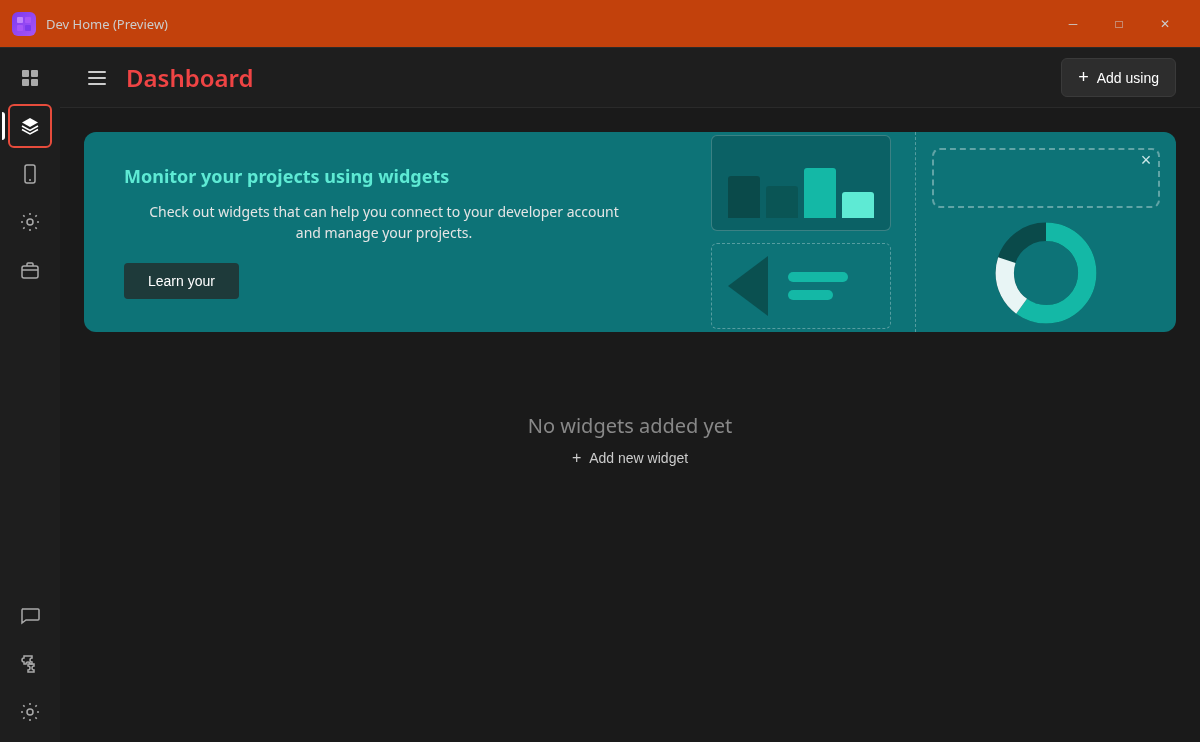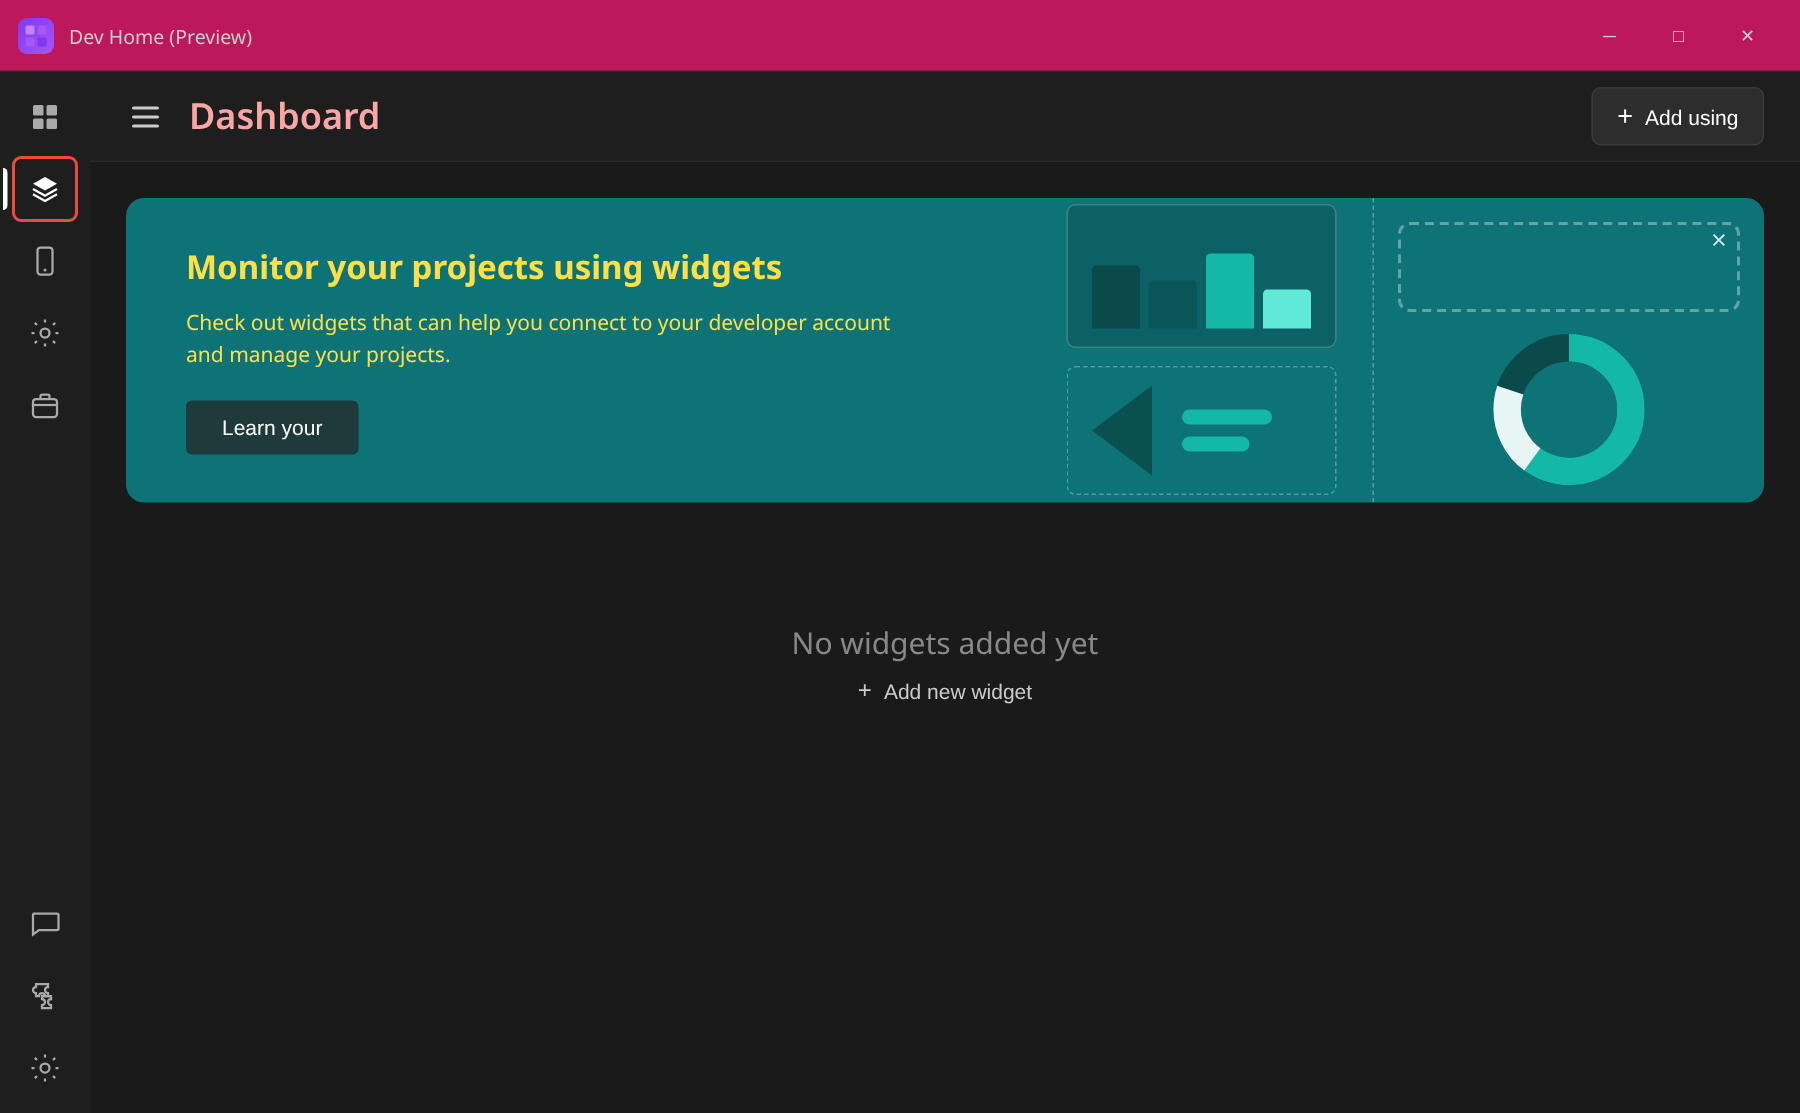--- a/index.html
+++ b/index.html
@@ -11,21 +11,21 @@
       font-family: 'Segoe UI', system-ui, sans-serif;
       color: #ffffff;
       overflow: hidden;
       display: flex;
       flex-direction: column;
     }
 
     
     .titlebar {
       height: 48px;
-      background: #be185d;
+      background: #c2410c;
       display: flex;
       align-items: center;
       padding: 0 12px;
       flex-shrink: 0;
       border-bottom: 1px solid #2a2a2a;
     }
 
     .titlebar-icon {
       width: 24px;
       height: 24px;
@@ -156,21 +156,21 @@
     .hamburger-line {
       width: 18px;
       height: 2px;
       background: #cccccc;
       border-radius: 1px;
     }
 
     .page-title {
       font-size: 24px;
       font-weight: 600;
-      color: #fca5a5;
+      color: #ef4444;
       flex: 1;
     }
 
     .add-widget-btn {
       background: #2d2d2d;
       border: 1px solid #3a3a3a;
       color: #ffffff;
       padding: 8px 16px;
       border-radius: 6px;
       cursor: pointer;
@@ -199,32 +199,33 @@
       min-height: 200px;
     }
 
     .banner-content {
       flex: 1;
       max-width: 520px;
       z-index: 2;
     }
 
     .banner-title {
-      font-size: 22px;
+      font-size: 18px;
       font-weight: 700;
-      color: #fde047;
+      color: #5eead4;
       margin-bottom: 12px;
       line-height: 1.3;
     }
 
     .banner-desc {
       font-size: 14px;
-      color: #fde047;
+      color: #e5e5e5;
       line-height: 1.5;
       margin-bottom: 20px;
+      text-align: center;
     }
 
     .learn-more-btn {
       background: #1e3a3a;
       border: none;
       color: #ffffff;
       padding: 10px 24px;
       border-radius: 4px;
       cursor: pointer;
       font-size: 14px;

